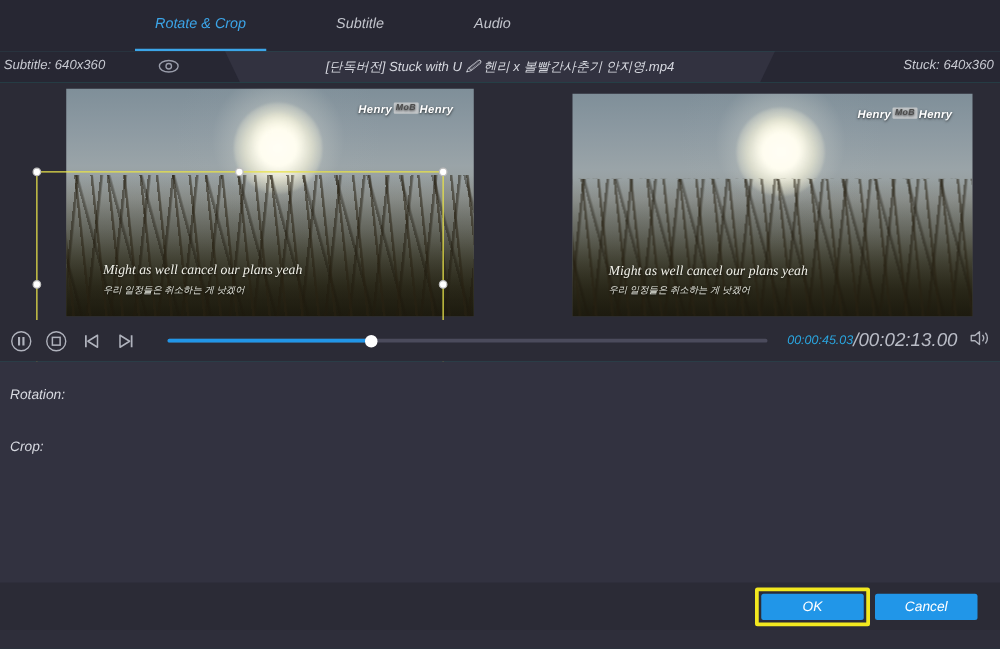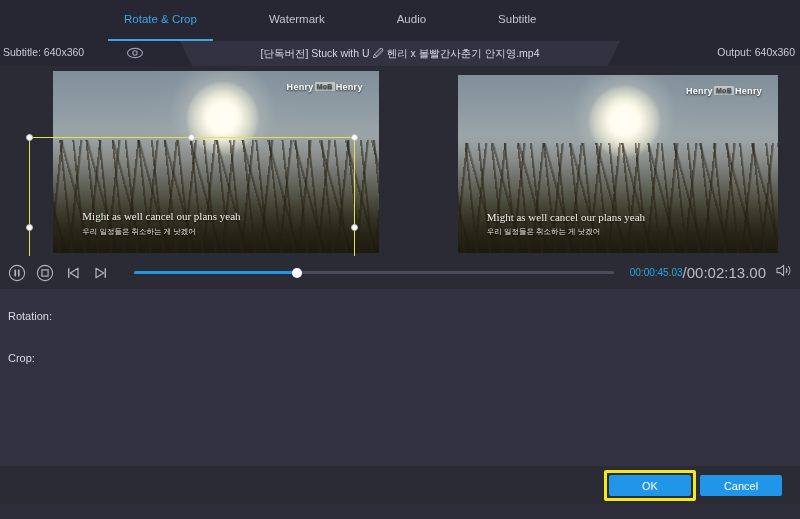--- a/index.html
+++ b/index.html
@@ -2,21 +2,21 @@
 <html><head>
 <meta charset="utf-8">
 <style>
   * { box-sizing: border-box; margin: 0; padding: 0; }
   html, body {
     width: 800px; height: 519px;
     background: #2e2e3a;
     font-family: "Liberation Sans", sans-serif;
     overflow: hidden;
   }
-  #app { position: relative; width: 800px; height: 504px; background: #0f766e; }
+  #app { position: relative; width: 800px; height: 504px; background: #0f766e; font-style: italic; }
 
   
   .tabbar {
     position: absolute; left: 0; top: 0; width: 800px; height: 41px;
     background: #272733;
     display: flex; align-items: flex-start; justify-content: flex-start;
     padding-left: 108px;
   }
   .tab {
     position: relative;
@@ -201,37 +201,36 @@
     pointer-events: none;
   }
 </style>
 </head>
 <body>
 
 <div id="app">
 
   <div class="tabbar">
     <div class="tab active"><span>Rotate &amp; Crop</span></div>
-    <div class="tab"><span>Watermark</span></div>
+    <div class="tab"><span>Subtitle</span></div>
     <div class="tab"><span>Audio</span></div>
-    <div class="tab"><span>Subtitle</span></div>
   </div>
 
   <div class="subheader">
     <div class="panel-tab-left"></div>
     <div class="panel-tab-right"></div>
     <div class="orig-label">Subtitle: 640x360</div>
     <div class="eye-icon">
       <svg width="18" height="16" viewBox="0 0 18 16">
         <ellipse cx="9" cy="8" rx="7.5" ry="4.6" fill="none" stroke="#9a9dab" stroke-width="1.1"></ellipse>
         <circle cx="9" cy="8" r="2.2" fill="none" stroke="#9a9dab" stroke-width="1.1"></circle>
       </svg>
     </div>
     <div class="file-title">[단독버전] Stuck with U 🖉 헨리 x 볼빨간사춘기 안지영.mp4</div>
-    <div class="out-label">Output: 640x360</div>
+    <div class="out-label">Stuck: 640x360</div>
   </div>
 
   <div class="preview-zone">
 
     <div class="vid" style="left:29px; top:5px; width:326px; height:182px;">
       <div class="glow"></div>
       <div class="grass"></div>
       <div class="wm">
         <span>Henry</span>
         <span class="wm-badge">MoB</span>

